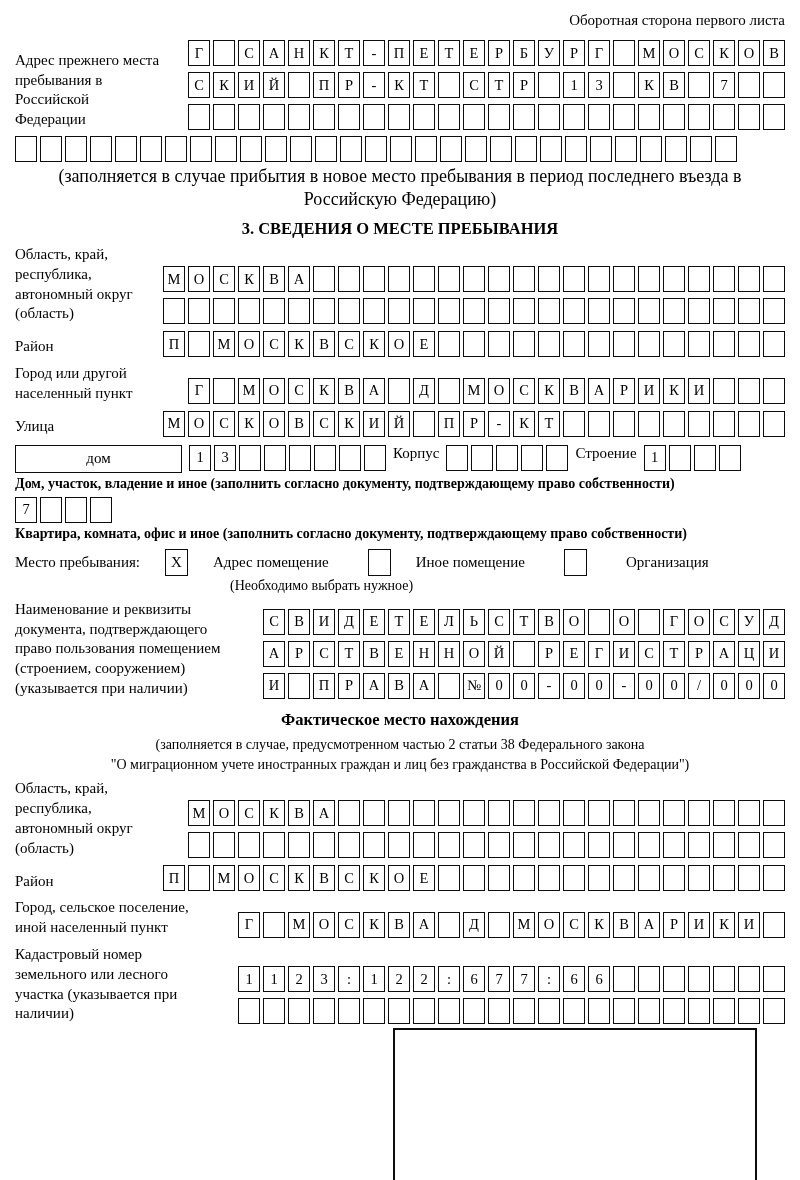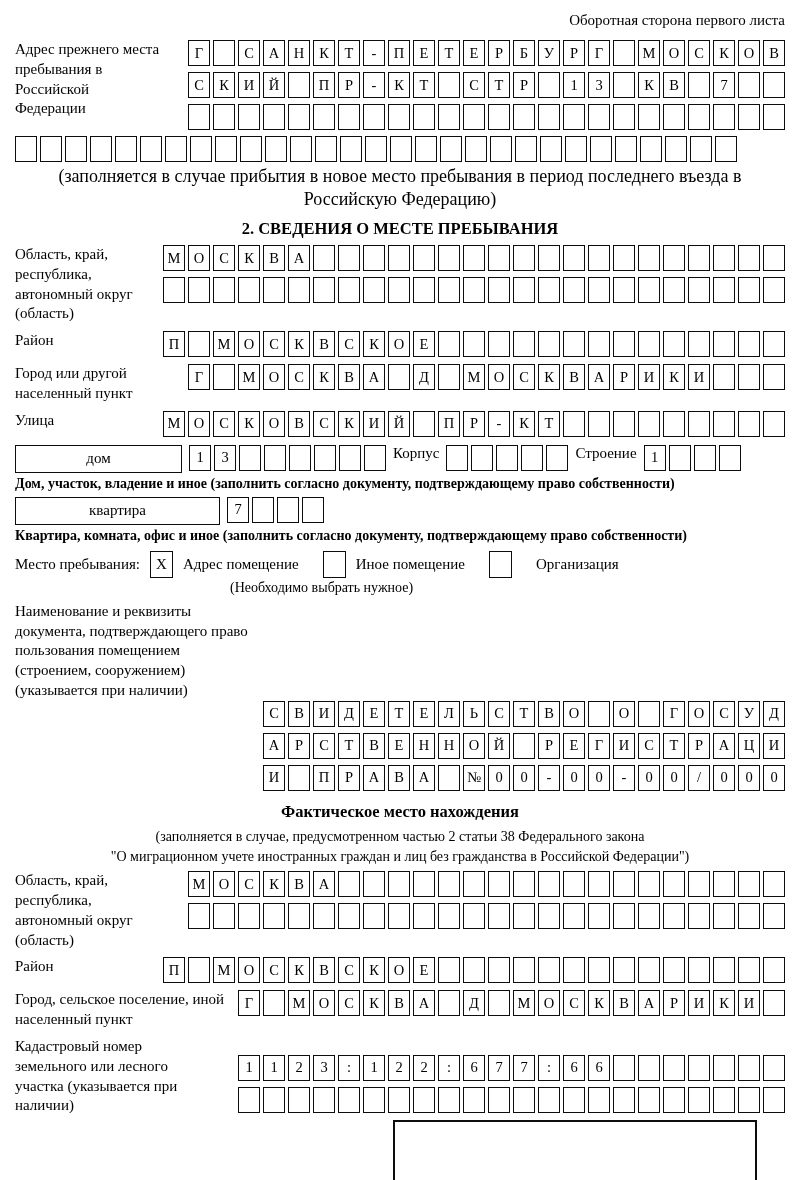--- a/index.html
+++ b/index.html
@@ -7,21 +7,21 @@
   body {
     width: 800px; height: 1180px; overflow: hidden;
     background: #ffffff; color: #000;
     font-family: "Liberation Serif", "DejaVu Serif", serif;
     font-size: 15px;
   }
   .page { padding: 12px 15px 0 15px; }
 
   .top-note { text-align: right; font-size: 15px; margin-bottom: 11px; }
 
-  .frow { display: flex; align-items: flex-start; margin-top: 7px; }
+  .frow { display: flex; align-items: flex-end; margin-top: 7px; gap: 18px; }
   .flabel { font-size: 15px; line-height: 1.32; }
   .rows { margin-left: auto; display: flex; flex-direction: column; gap: 6px; }
 
   .cellrow { display: flex; gap: 3px; }
   .cell {
     width: 22px; height: 26px; flex: 0 0 22px;
     border: 1.8px solid #0d0d0d;
     display: flex; align-items: center; justify-content: center;
     font-size: 14.5px; background: #fff;
   }
@@ -34,21 +34,21 @@
   .wide-box {
     border: 1.8px solid #0d0d0d; height: 28px;
     display: flex; align-items: center; justify-content: center;
     font-size: 15px;
   }
   .box-dom { width: 167px; }
   .box-kvartira { width: 205px; }
   .inline-label { font-size: 15px; white-space: nowrap; }
   .under-caption { font-size: 14px; margin-top: 3px; font-weight: bold; }
 
-  .mesto-row { display: flex; align-items: center; gap: 10px; margin-top: 7px; }
+  .mesto-row { display: flex; align-items: center; gap: 25px; margin-top: 7px; }
   .checkbox {
     width: 23px; height: 27px; flex: 0 0 23px;
     border: 1.8px solid #0d0d0d;
     display: flex; align-items: center; justify-content: center;
     font-size: 15px;
   }
   .opt-gap { margin-left: 14px; }
   .mesto-note { font-size: 14px; margin: 2px 0 0 215px; }
 
   .doc-label { width: 238px; }
@@ -180,21 +180,21 @@
       <div class="cell"></div>
       <div class="cell"></div>
       <div class="cell"></div>
       <div class="cell"></div>
       <div class="cell"></div>
       <div class="cell"></div>
       <div class="cell"></div>
     </div>
   <div class="center-note">(заполняется в случае прибытия в новое место пребывания в период последнего въезда в Российскую Федерацию)</div>
 
-  <div class="sec-title">2. СВЕДЕНИЯ О МЕСТЕ ПРЕБЫВАНИЯ</div>
+  <div class="sec-title">3. СВЕДЕНИЯ О МЕСТЕ ПРЕБЫВАНИЯ</div>
 
   <div class="frow" style="margin-top:2px;">
     <div class="flabel" style="width:125px;">Область, край, республика, автономный округ (область)</div>
     <div class="rows">
       <div class="cellrow">
           <div class="cell">М</div>
           <div class="cell">О</div>
           <div class="cell">С</div>
           <div class="cell">К</div>
           <div class="cell">В</div>
@@ -371,42 +371,41 @@
     <div class="cellrow">
         <div class="cell">1</div>
         <div class="cell"></div>
         <div class="cell"></div>
         <div class="cell"></div>
       </div>
   </div>
   <div class="under-caption">Дом, участок, владение и иное (заполнить согласно документу, подтверждающему право собственности)</div>
 
   <div class="dom-row" style="margin-top:5px;">
-    <div class="wide-box box-kvartira">квартира</div>
     <div class="cellrow">
         <div class="cell">7</div>
         <div class="cell"></div>
         <div class="cell"></div>
         <div class="cell"></div>
       </div>
   </div>
   <div class="under-caption">Квартира, комната, офис и иное (заполнить согласно документу, подтверждающему право собственности)</div>
 
   <div class="mesto-row">
     <span class="inline-label">Место пребывания:</span>
     <span class="checkbox">X</span>
     <span class="inline-label">Адрес помещение</span>
     <span class="checkbox opt-gap"></span>
     <span class="inline-label">Иное помещение</span>
     <span class="checkbox opt-gap"></span>
     <span class="inline-label" style="margin-left:14px;">Организация</span>
   </div>
   <div class="mesto-note">(Необходимо выбрать нужное)</div>
 
-  <div class="frow" style="margin-top:6px;flex-direction:column;">
+  <div class="frow" style="margin-top:6px;">
     <div class="flabel doc-label">Наименование и реквизиты документа, подтверждающего право пользования помещением (строением, сооружением) (указывается при наличии)</div>
     <div class="rows">
       <div class="cellrow">
           <div class="cell">С</div>
           <div class="cell">В</div>
           <div class="cell">И</div>
           <div class="cell">Д</div>
           <div class="cell">Е</div>
           <div class="cell">Т</div>
           <div class="cell">Е</div>

